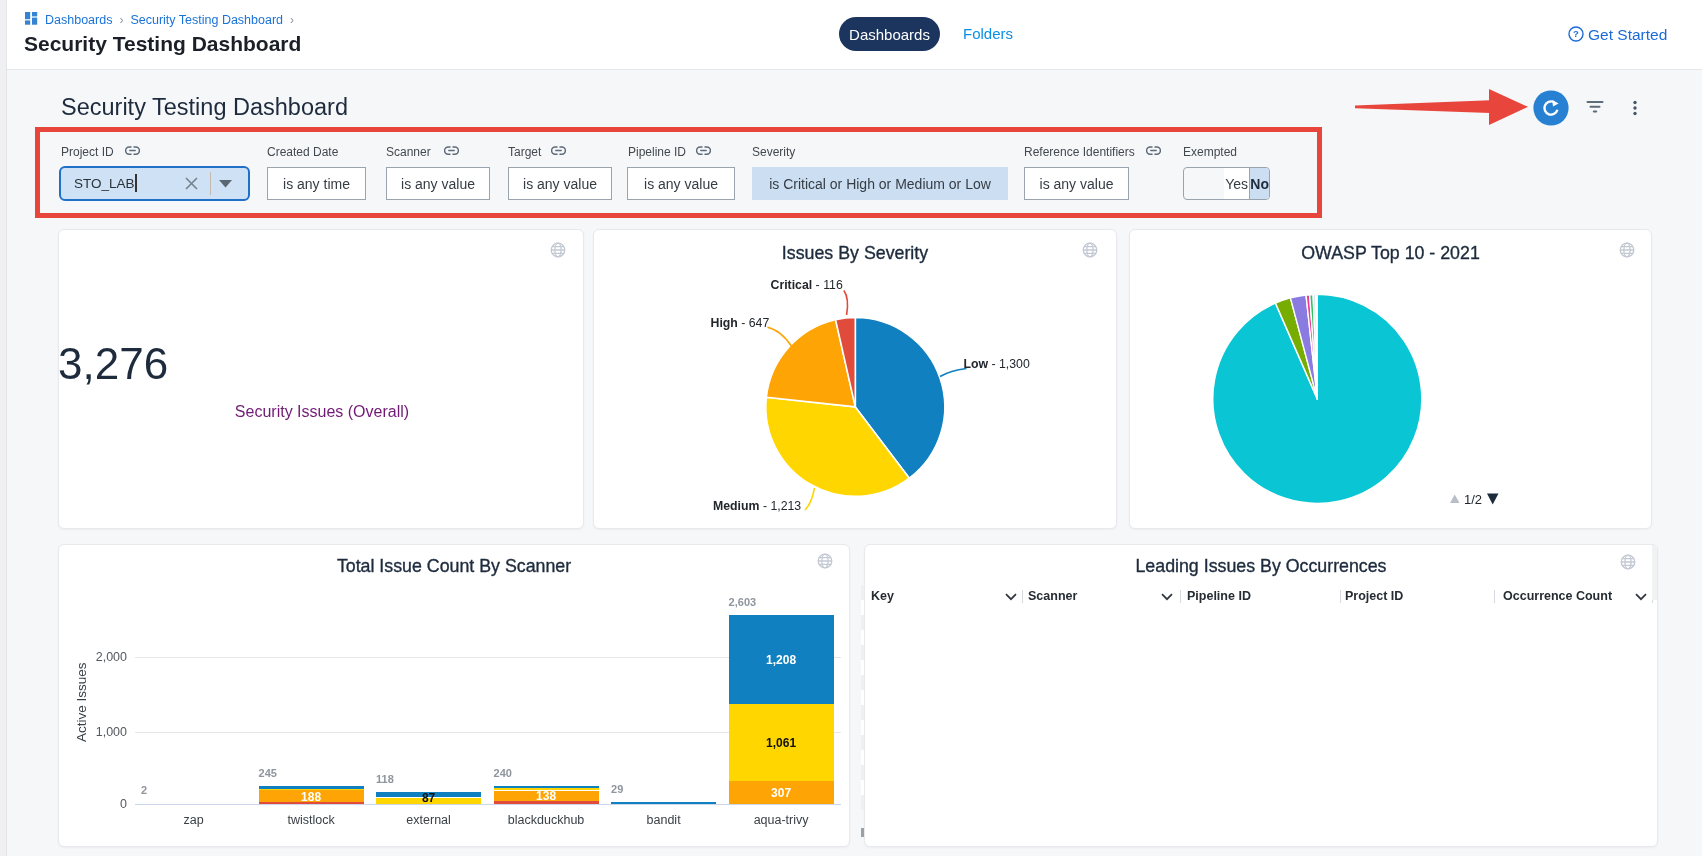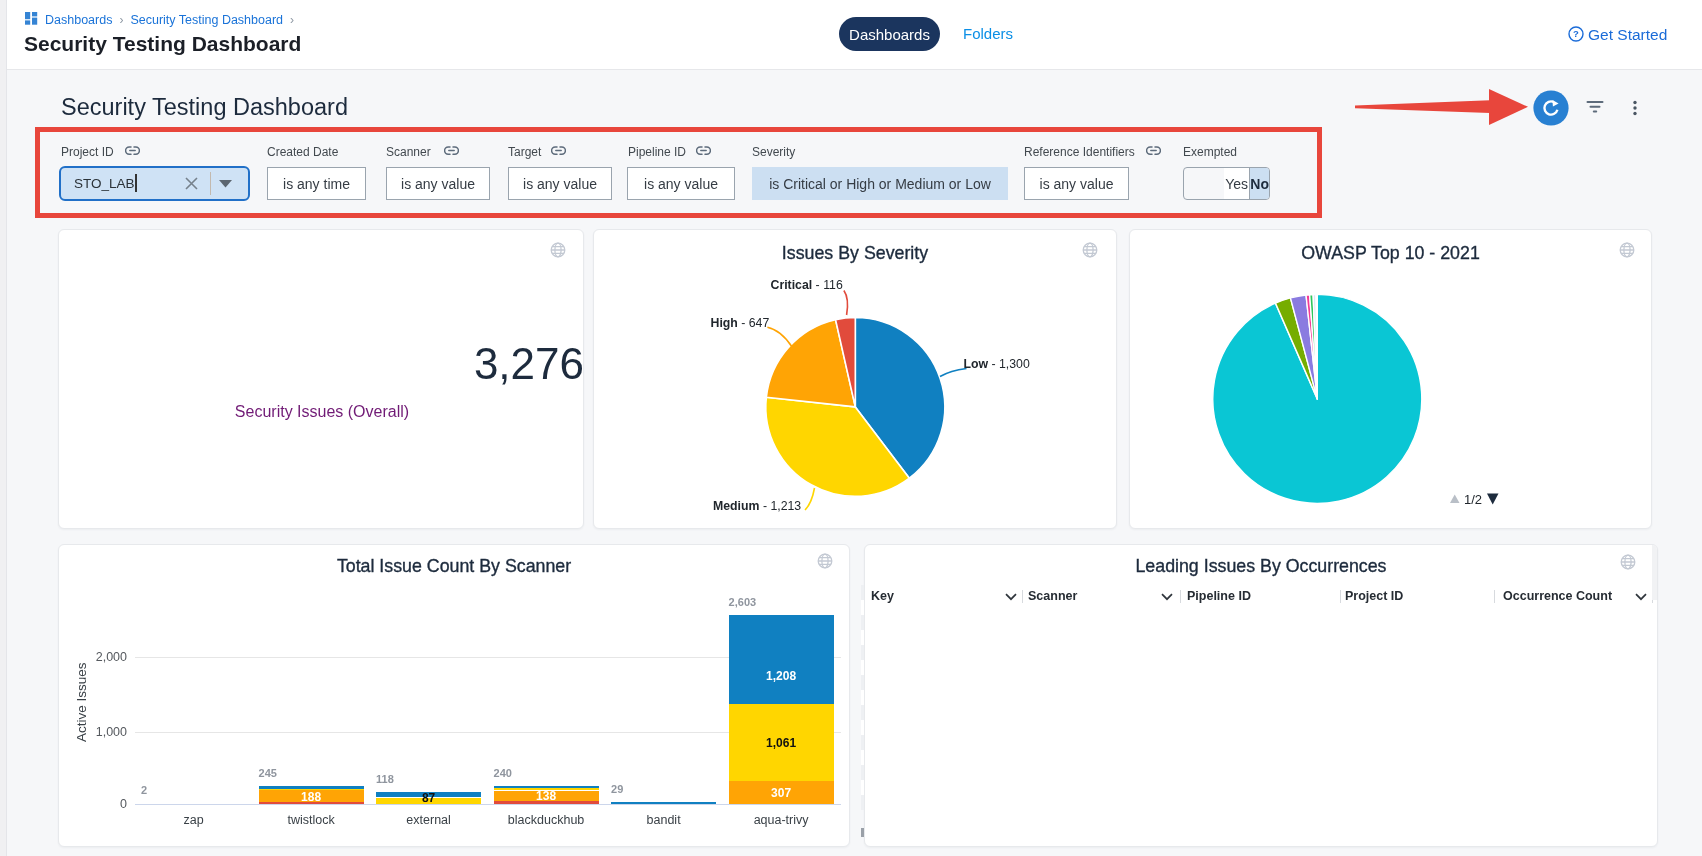--- a/index.html
+++ b/index.html
@@ -104,21 +104,21 @@
   <div style="width:44px; background:#fff; display:flex; align-items:center; justify-content:center; font-size:14px; color:#353c44; border-right:1px solid #9aa4ae;">Yes</div>
   <div style="flex:1; background:#ccdff2; display:flex; align-items:center; justify-content:center; font-size:14px; font-weight:bold; color:#1d2b3d;">No</div>
 </div>
 
 <div class="abs card" style="left:58px; top:229px; width:526px; height:300px;"></div>
 <div class="abs card" style="left:593px; top:229px; width:524px; height:300px;"></div>
 <div class="abs card" style="left:1129px; top:229px; width:523px; height:300px;"></div>
 <div class="abs card" style="left:58px; top:544px; width:792px; height:303px;"></div>
 <div class="abs card" style="left:864px; top:544px; width:794px; height:303px;"></div>
 
-<div class="abs" style="left:58px; top:342px; width:526px; text-align:right; font-size:44px; line-height:44px; color:#1d2b3d;">3,276</div>
+<div class="abs" style="left:58px; top:342px; width:526px; text-align:left; font-size:44px; line-height:44px; color:#1d2b3d;">3,276</div>
 <div class="abs" style="left:58px; top:403px; width:528px; text-align:center; font-size:16px; color:#701a75;">Security Issues (Overall)</div>
 
 <div class="abs cardtitle" style="left:593px; top:243px; width:524px;">Issues By Severity</div>
 <svg class="abs" style="left:593px; top:229px;" width="524" height="300" viewBox="0 0 524 300">
   <path d="M262.3 177.9 L262.30 88.40 A89.5 89.5 0 0 1 316.34 249.24 Z" fill="#1080c1" stroke="#fff" stroke-width="1.6" stroke-linejoin="round"></path>
   <path d="M262.3 177.9 L316.34 249.24 A89.5 89.5 0 0 1 173.32 168.31 Z" fill="#ffd600" stroke="#fff" stroke-width="1.6" stroke-linejoin="round"></path>
   <path d="M262.3 177.9 L173.32 168.31 A89.5 89.5 0 0 1 242.55 90.61 Z" fill="#ffa405" stroke="#fff" stroke-width="1.6" stroke-linejoin="round"></path>
   <path d="M262.3 177.9 L242.55 90.61 A89.5 89.5 0 0 1 262.30 88.40 Z" fill="#e14b3c" stroke="#fff" stroke-width="1.6" stroke-linejoin="round"></path>
   <path d="M250.9 61.5 C254 66 256 72 253.6 86" fill="none" stroke="#e14b3c" stroke-width="1.6"></path>
   <path d="M174.4 98.2 C183 100 192 107 199.5 118.5" fill="none" stroke="#ffa405" stroke-width="1.6"></path>
@@ -179,21 +179,21 @@
   <div class="abs btot" style="left:318.1px; top:229px;">118</div>
   <div class="abs btot" style="left:435.6px; top:223px;">240</div>
   <div class="abs btot" style="left:553.1px; top:238.5px;">29</div>
   <div class="abs btot" style="left:670.6px; top:51.7px;">2,603</div>
 
   <div class="abs blab" style="left:200.6px; top:245.5px; color:#fff;">188</div>
   <div class="abs blab" style="left:318.1px; top:247.1px; color:#111;">87</div>
   <div class="abs blab" style="left:435.6px; top:244.7px; color:#fff;">138</div>
   <div class="abs blab" style="left:670.6px; top:241.8px; color:#fff;">307</div>
   <div class="abs blab" style="left:670.6px; top:191.6px; color:#111;">1,061</div>
-  <div class="abs blab" style="left:670.6px; top:108.5px; color:#fff;margin-top:16px;">1,208</div>
+  <div class="abs blab" style="left:670.6px; top:108.5px; color:#fff;">1,208</div>
 
   <div class="abs bcat" style="left:83.1px; top:269px;">zap</div>
   <div class="abs bcat" style="left:200.6px; top:269px;">twistlock</div>
   <div class="abs bcat" style="left:318.1px; top:269px;">external</div>
   <div class="abs bcat" style="left:435.6px; top:269px;">blackduckhub</div>
   <div class="abs bcat" style="left:553.1px; top:269px;">bandit</div>
   <div class="abs bcat" style="left:670.6px; top:269px;">aqua-trivy</div>
 </div>
 
 <div class="abs" style="left:864px; top:544px; width:794px; height:303px;">

